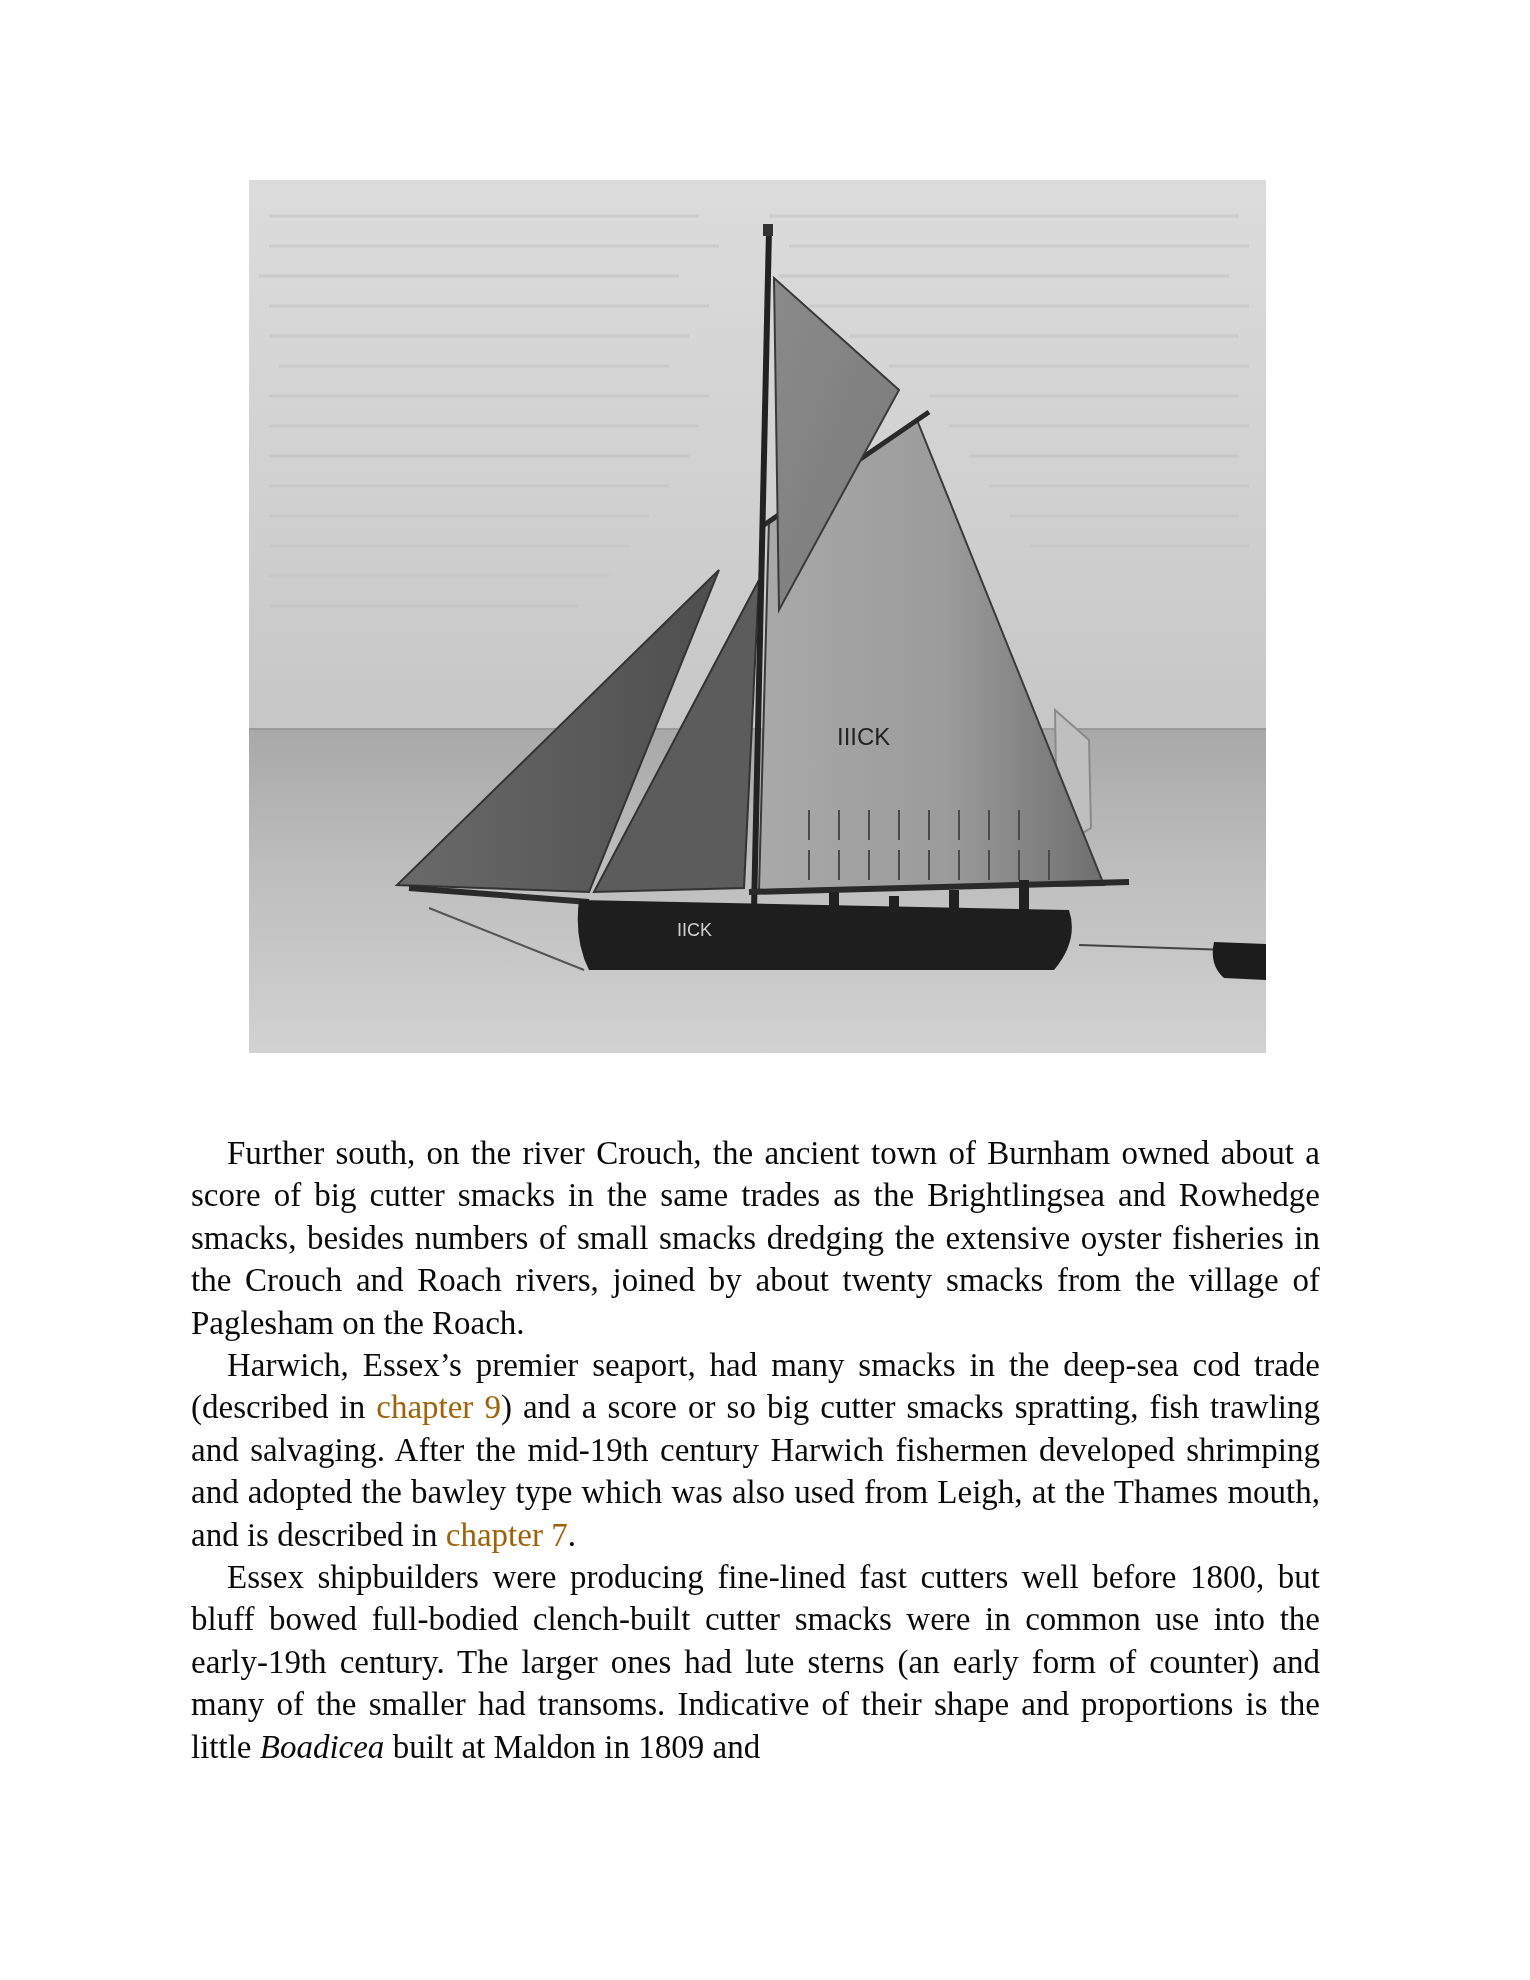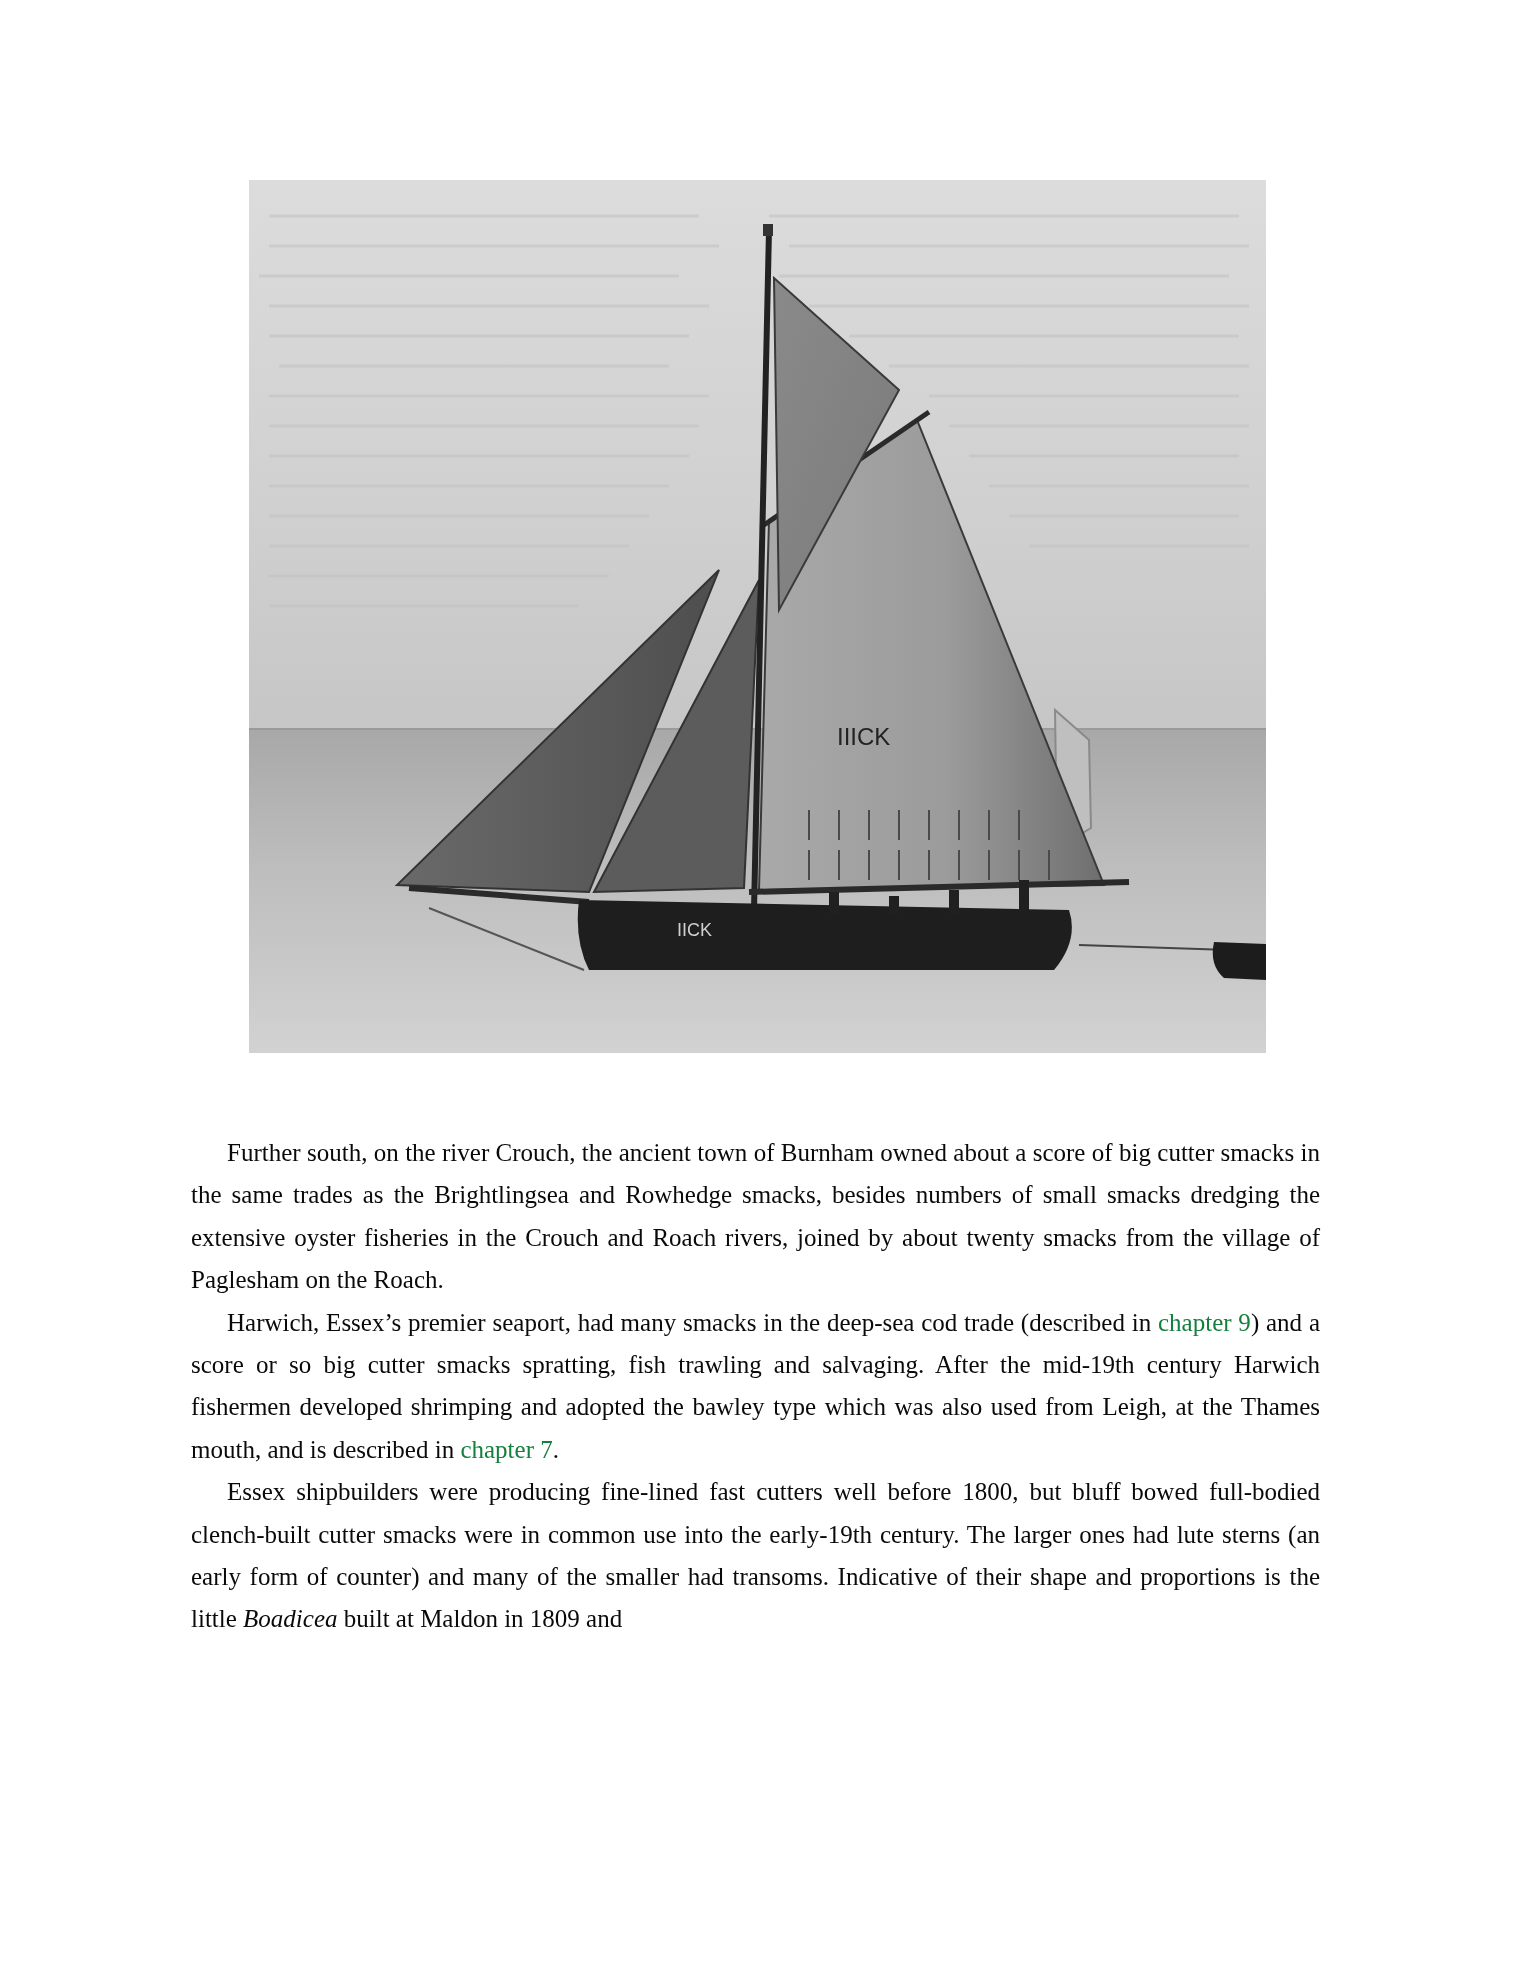--- a/index.html
+++ b/index.html
@@ -46,31 +46,31 @@
     letter-spacing: -0.2px;
     line-height: 30px;
   }
   .caption em { font-style: italic; }
   .body-text {
     position: absolute;
     left: 191px;
     top: 1132px;
     width: 1129px;
     font-family: "Liberation Serif", serif;
-    font-size: 25px;
+    font-size: 33px;
     line-height: 42.4px;
     color: #0a0a0a;
     text-align: justify;
   }
   .body-text p {
     margin: 0;
     text-indent: 36px;
   }
   .body-text a {
-    color: #15803d;
+    color: #a16207;
     text-decoration: none;
   }
   .body-text em { }
 </style>
 </head>
 <body>
 
 <div class="page">
 
   <div class="figure">

